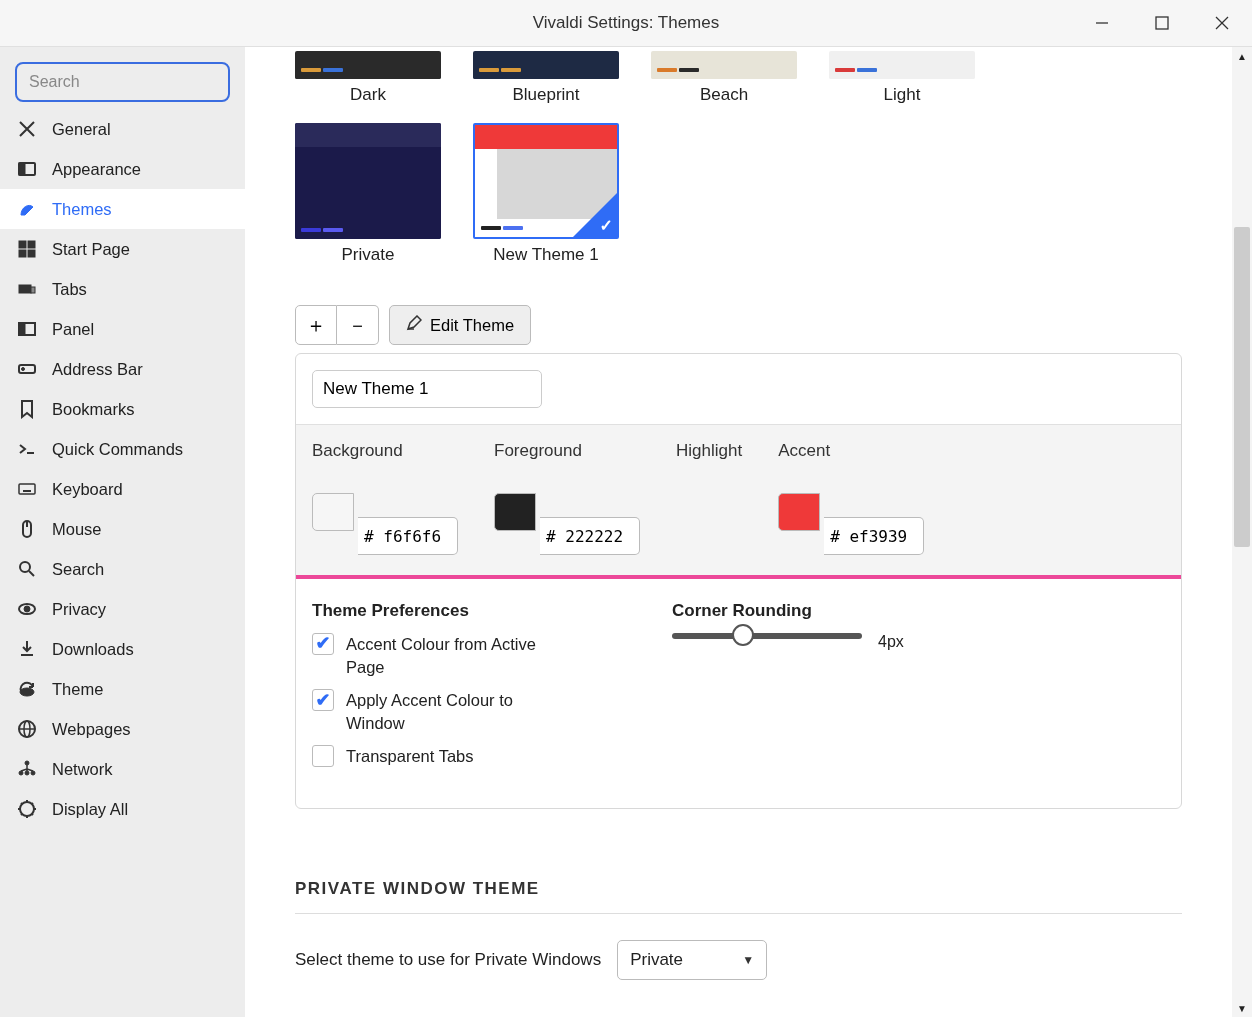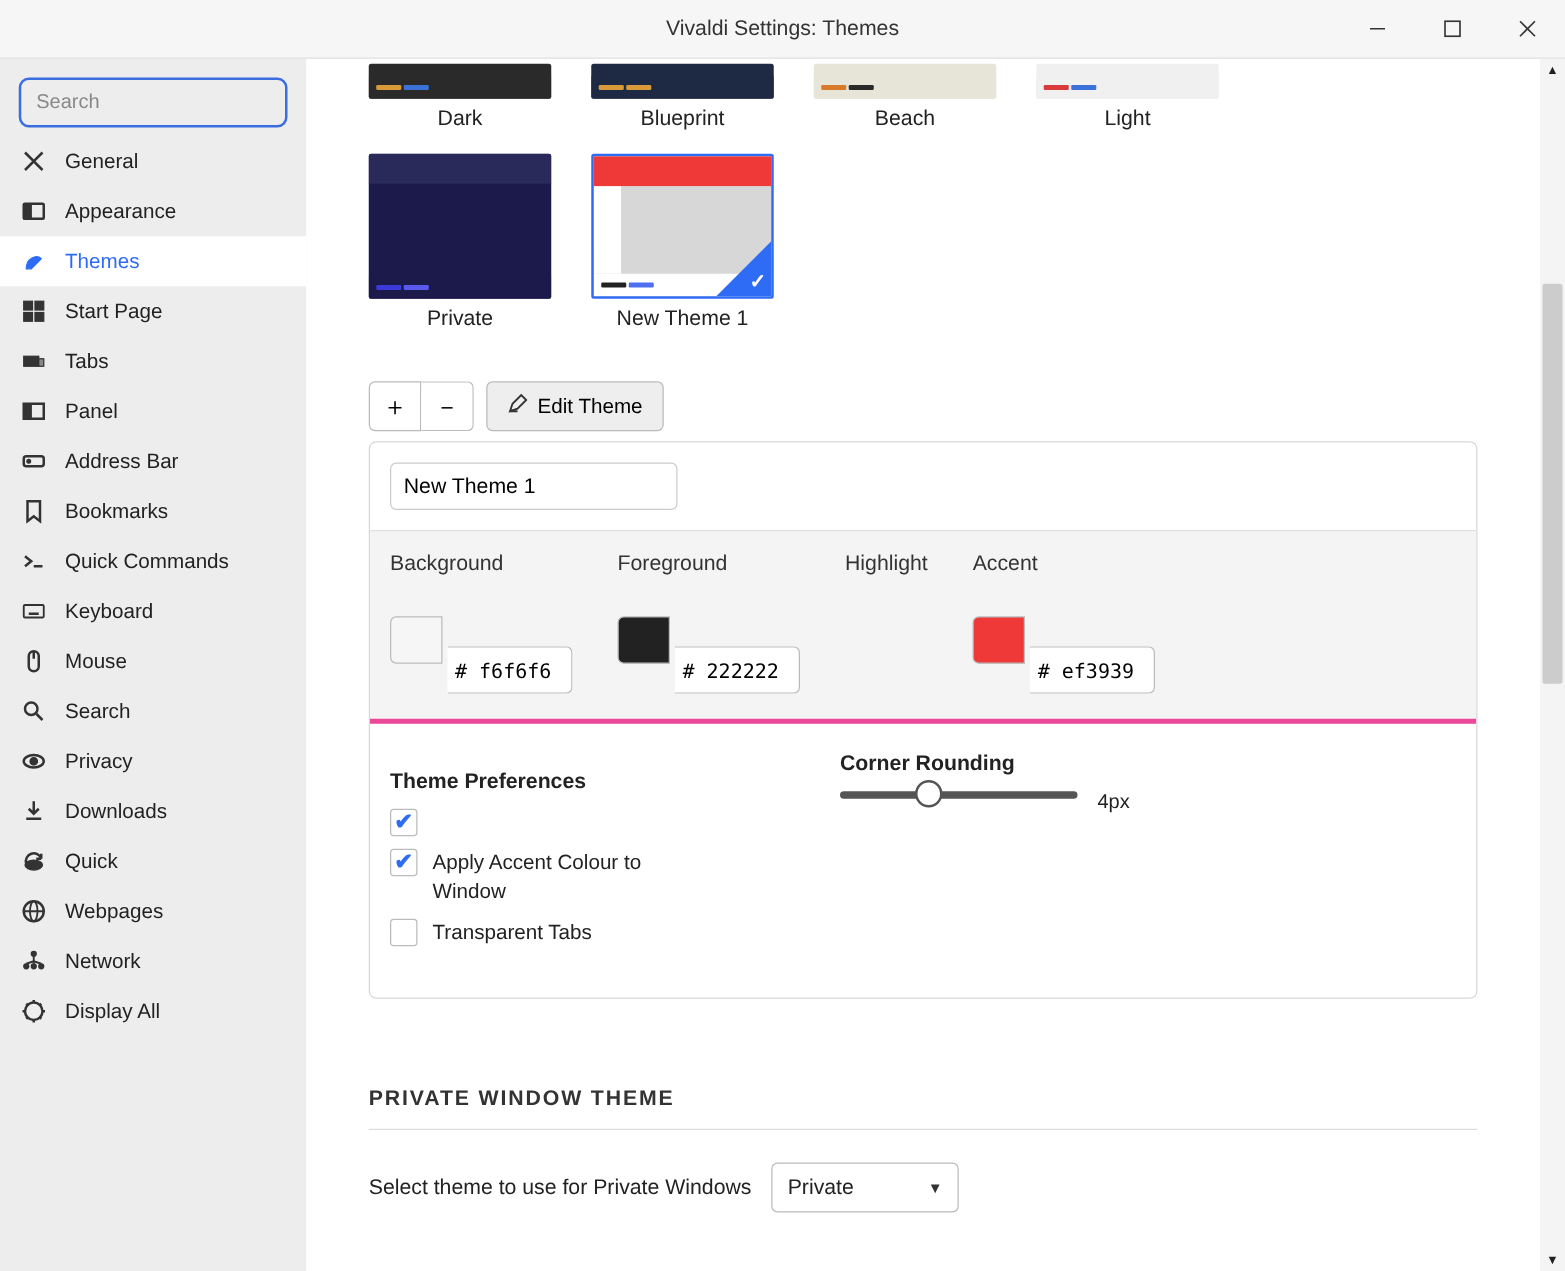--- a/index.html
+++ b/index.html
@@ -40,21 +40,21 @@
 .edit-btn { height:40px; border:1px solid #bbb; background:#eee; border-radius:5px; padding:0 16px; display:flex; align-items:center; gap:8px; font-size:16.5px; cursor:pointer;}
 .editor { border:1px solid #d8d8d8; border-radius:6px; margin-top:8px; background:#fff; overflow:hidden;}
 .editor-name { padding:16px;}
 .editor-name input { width:230px; height:38px; border:1px solid #ccc; border-radius:5px; padding:0 10px; font-size:17px; background:#fff;}
 .colors { display:flex; gap:36px; padding:16px 16px 20px 16px; background:#f4f4f4; border-top:1px solid #e0e0e0; border-bottom:4px solid #ec4899;}
 .color-item .clabel { font-size:17px; color:#333; margin-bottom:8px; display:block;}
 .color-row { display:flex; align-items:center; gap:4px;}
 .swatch { width:42px; height:38px; border:1px solid #bbb; border-radius:5px 0 0 5px;}
 .hexinp { height:38px; border:1px solid #bbb; border-left:0; border-radius:0 5px 5px 0; width:100px; padding:0 6px; font-family: "Consolas", monospace; font-size:16px; background:#fff;margin-top:48px;}
 .prefs-row { display:flex; padding:22px 16px 30px 16px; gap:60px;}
-.prefs-col { flex:0 0 300px;margin-top:14px;}
+.prefs-col { flex:0 0 300px;}
 .prefs-col h4, .slider-col h4 { font-size:17px; font-weight:600; margin-bottom:12px;}
 .checkrow { display:flex; align-items:flex-start; gap:12px; margin-bottom:10px; font-size:16.5px; line-height:1.4; max-width:260px;}
 .checkbox { width:22px; height:22px; border:1px solid #bbb; border-radius:3px; display:inline-flex; align-items:center; justify-content:center; flex-shrink:0; background:#fff;}
 .checkbox.checked::after { content:"✔"; color:#2f6cf6; font-size:18px; font-weight:bold; }
 .slider-col { flex:1;}
 .slider-wrap { display:flex; align-items:flex-start; gap:16px; margin-top:10px;}
 .slider { position:relative; width:190px; height:6px; background:#555; border-radius:3px;}
 .slider .knob { position:absolute; top:-9px; width:22px; height:22px; border-radius:50%; background:#fff; border:2px solid #555; left:60px;}
 .section-title { letter-spacing:1.5px; font-size:17px; font-weight:700; color:#333; margin-top:70px; }
 .hr { border:none; border-top:1px solid #ddd; margin-top:14px; margin-bottom:26px;}
@@ -230,21 +230,21 @@
           </span>
           <span>Downloads</span>
         </li>
         <li>
           <span class="icon">
             <svg viewBox="0 0 20 20">
               <path d="M4 12 A6 6 0 0 1 16 8 M16 8 L16 4 M16 8 L12 8" fill="none" stroke="#333" stroke-width="2"></path>
               <ellipse cx="10" cy="13" rx="7" ry="4" fill="#333"></ellipse>
             </svg>
           </span>
-          <span>Quick</span>
+          <span>Theme</span>
         </li>
         <li>
           <span class="icon">
             <svg viewBox="0 0 20 20">
               <circle cx="10" cy="10" r="8" fill="none" stroke="#333" stroke-width="2"></circle>
               <ellipse cx="10" cy="10" rx="3" ry="8" fill="none" stroke="#333" stroke-width="1.5"></ellipse>
               <line x1="2" y1="10" x2="18" y2="10" stroke="#333" stroke-width="1.5"></line>
             </svg>
           </span>
           <span>Webpages</span>
@@ -381,20 +381,21 @@
                 <input class="hexinp" value="# ef3939" style="">
               </div>
             </div>
           </div>
       <div class="prefs-row">
         <div class="prefs-col">
           <h4>Theme Preferences</h4>
           <div id="prefs">
                 <label class="checkrow">
                   <span class="checkbox checked"></span>
+                  <span>Accent Colour from Active Page</span>
                 </label>
                 <label class="checkrow">
                   <span class="checkbox checked"></span>
                   <span>Apply Accent Colour to Window</span>
                 </label>
                 <label class="checkrow">
                   <span class="checkbox"></span>
                   <span>Transparent Tabs</span>
                 </label>
               </div>

